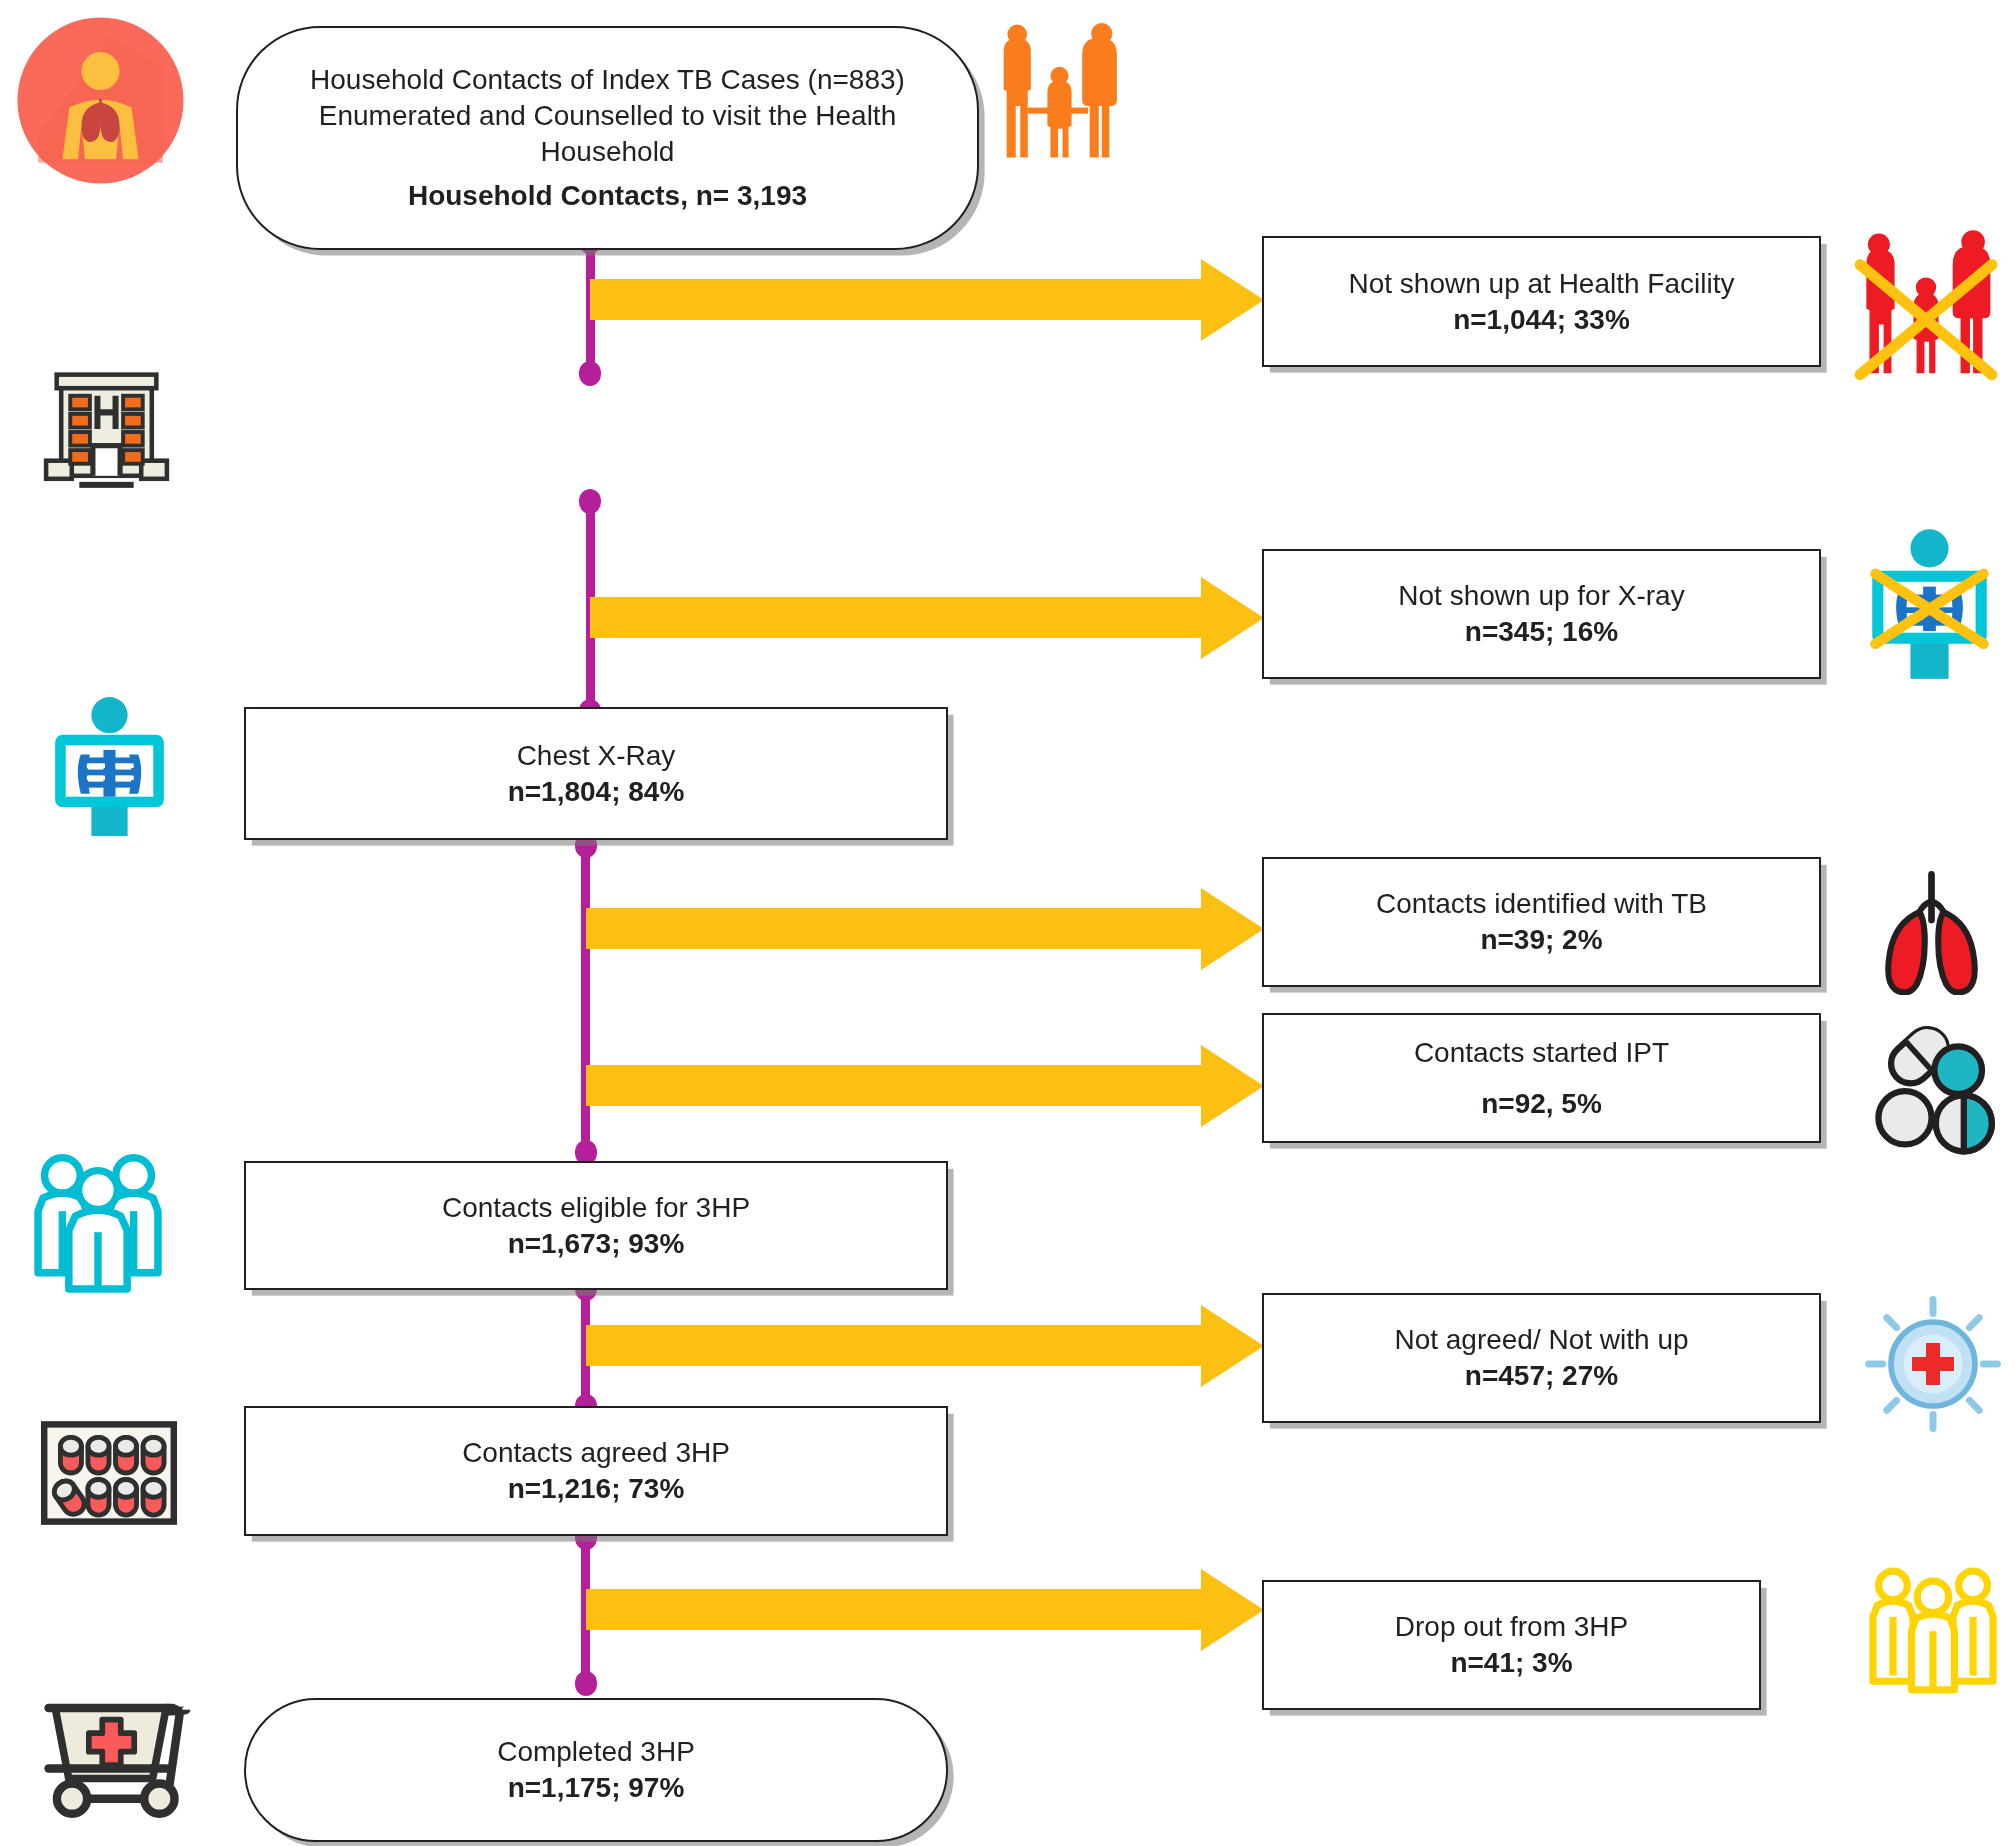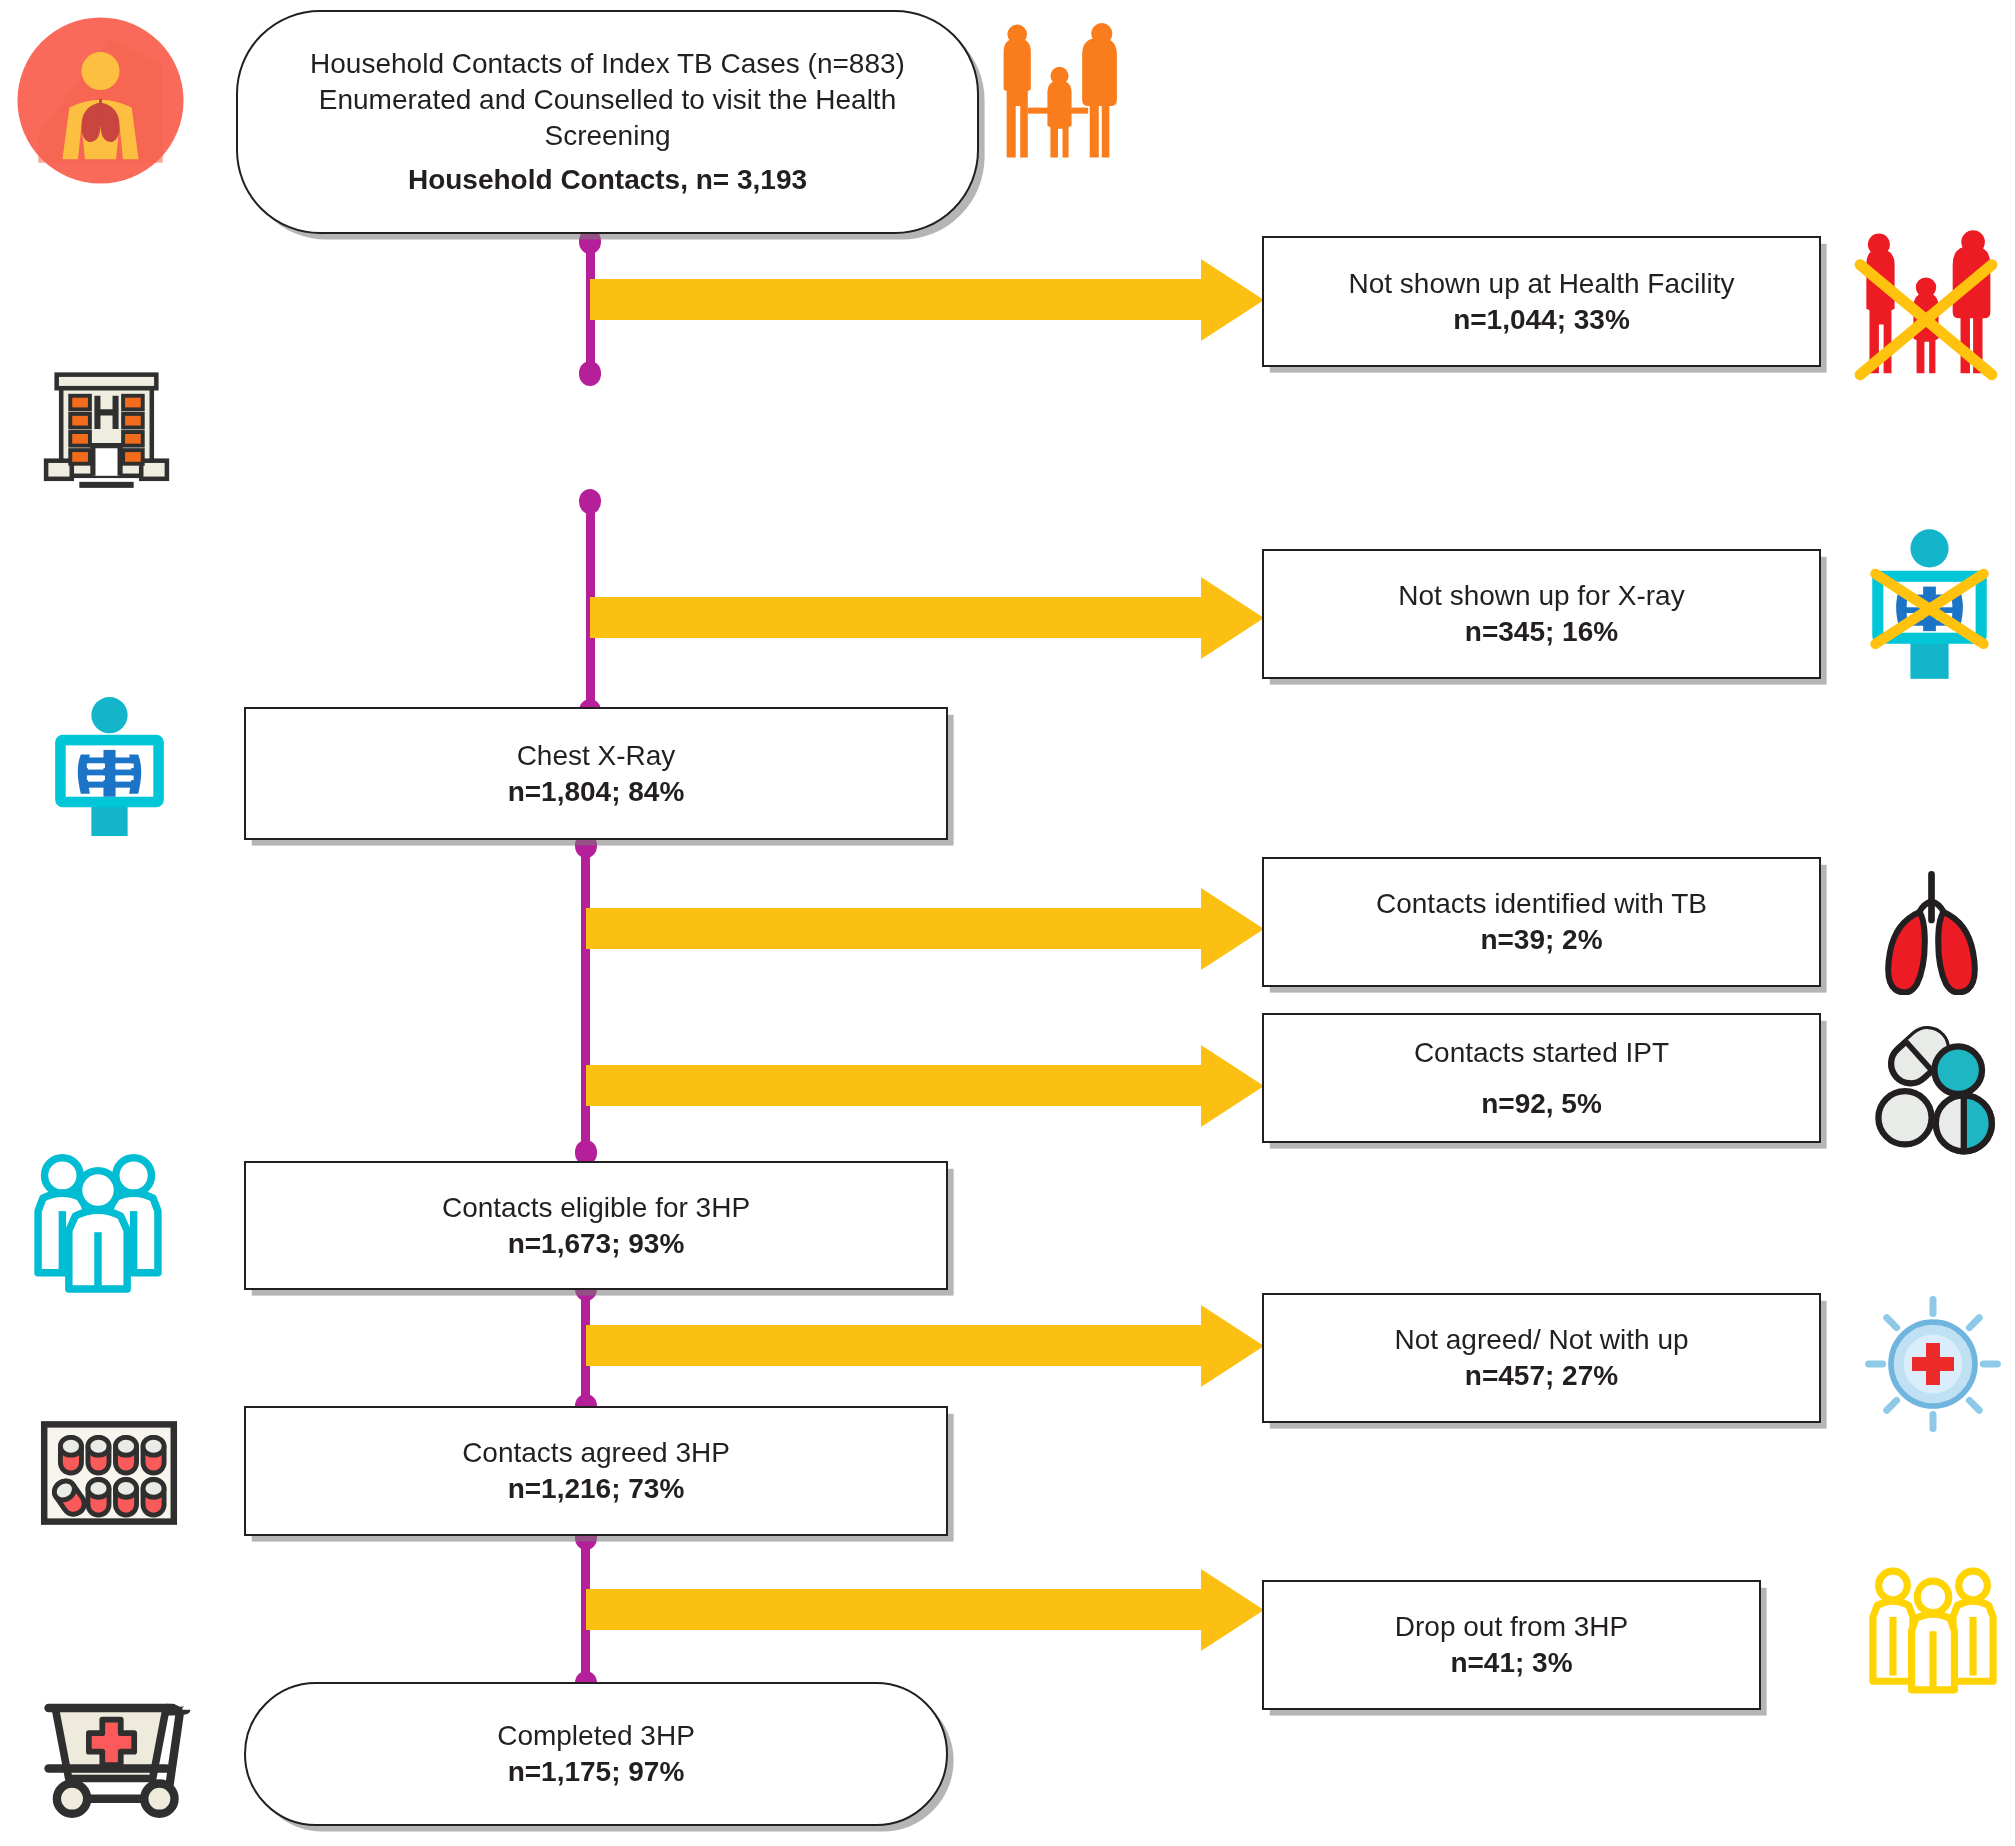--- a/index.html
+++ b/index.html
@@ -21,21 +21,21 @@
     flex-direction: column;
     align-items: center;
     justify-content: center;
     text-align: center;
     color: #231f20;
     z-index: 5;
   }
   .node .line { line-height: 1.28; }
   .node .ln-reg { font-size: 28px; font-weight: 400; }
   .node .ln-bold { font-size: 28px; font-weight: 700; }
-  .rounded { border-radius: 67px; }
+  .rounded { border-radius: 67px; margin-top: 16px; }
 
   
   .spine {
     position: absolute;
     width: 9px;
     background: #b51f9a;
     z-index: 2;
   }
   .node-dot {
     position: absolute;
@@ -109,21 +109,21 @@
       <div class="head" style="left:615px;"></div>
   </div>
   <div class="arrow" style="left:586px; top:1589px; width:678px;">
     <div class="shaft" style="width:617px;"></div>
       <div class="head" style="left:615px;"></div>
   </div>
 
   <div class="node rounded" style="left:236px; top:10px; width:743px; height:224px; border-radius:84px;">
     <div class="line ln-reg">Household Contacts of Index TB Cases (n=883)</div>
     <div class="line ln-reg">Enumerated and Counselled to visit the Health</div>
-    <div class="line ln-reg">Screening</div>
+    <div class="line ln-reg">Household</div>
     <div class="line ln-bold" style="margin-top:7.8px;">Household Contacts, n= 3,193</div>
   </div>
 
 
   <div class="node" style="left:244px; top:707px; width:704px; height:133px;">
     <div class="line ln-reg">Chest X-Ray</div>
     <div class="line ln-bold">n=1,804; 84%</div>
   </div>
 
   <div class="node" style="left:244px; top:1153px; width:704px; height:129px;margin-top:8px;">

